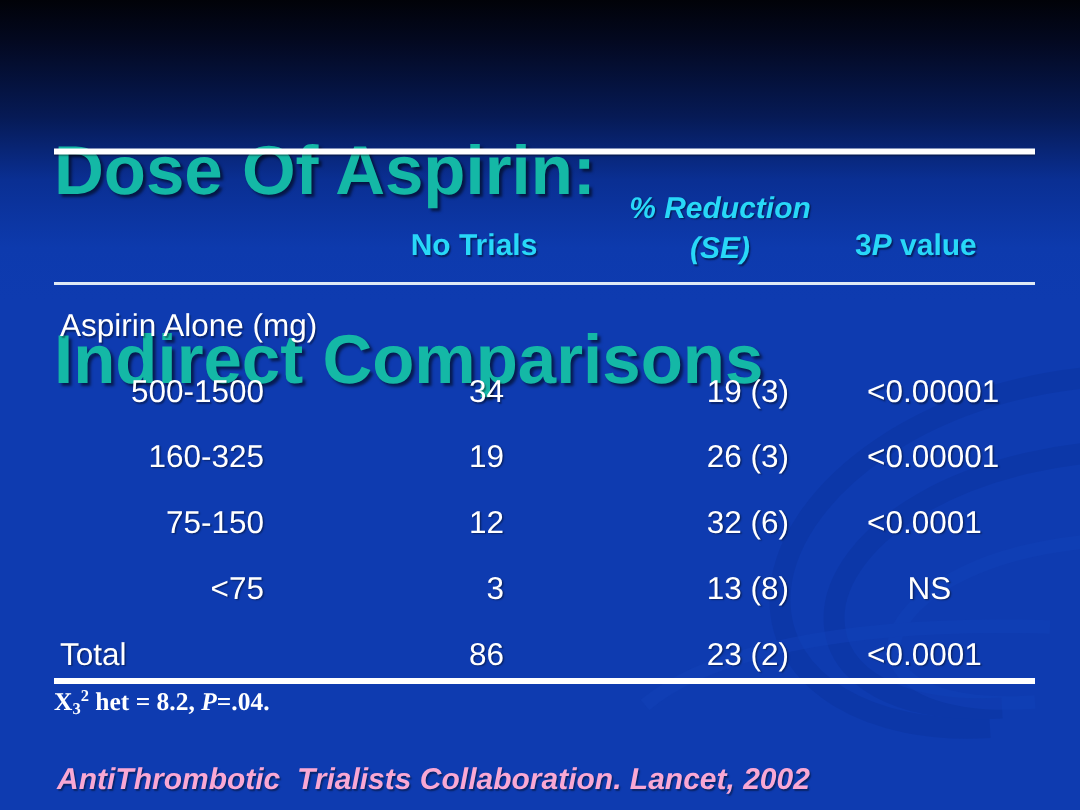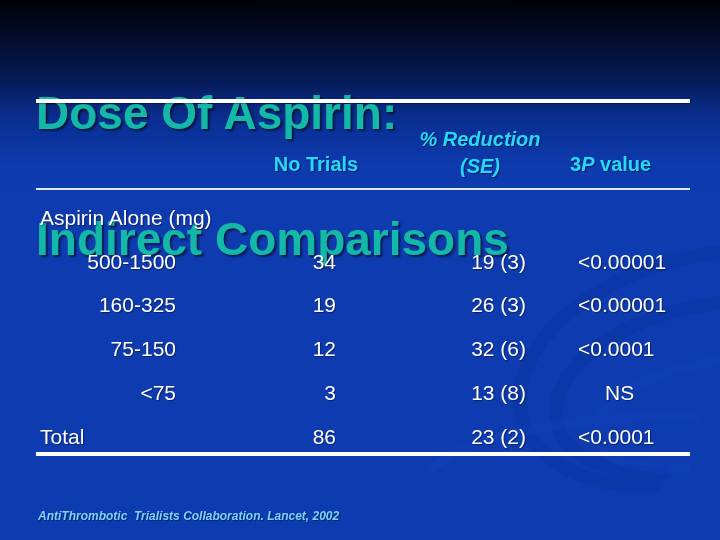--- a/index.html
+++ b/index.html
@@ -140,25 +140,25 @@
     font-size: 17px;
     white-space: pre;
   }
   .footnote sub { font-size: 11px; vertical-align: -3px; }
   .footnote sup { font-size: 11px; vertical-align: 6px; }
 
   .citation {
     position: absolute;
     left: 38px;
     top: 509px;
-    color: #7dd3fc;
+    color: #f9a8d4;
     font-family: "Liberation Sans", sans-serif;
     font-style: italic;
     font-weight: bold;
-    font-size: 12px;
+    font-size: 20px;
     white-space: pre;
     text-shadow: 1px 1px 1px rgba(0,0,0,0.4);
   }
 </style>
 </head>
 <body>
 
 <div class="slide">
 
   <div class="bg-gradient"></div>
@@ -211,17 +211,18 @@
         <div class="cell c-reduce" style="top: 381px;">13 (8)</div>
         <div class="cell c-pvalue" style="top: 381px; margin-left: 27px;">NS</div>
         <div class="cell c-regimen-left" style="top: 425px;">Total</div>
         <div class="cell c-trials" style="top: 425px;">86</div>
         <div class="cell c-reduce" style="top: 425px;">23 (2)</div>
         <div class="cell c-pvalue" style="top: 425px;">&lt;0.0001</div>
       </div>
 
     <div class="rule rule-footer"></div>
 
+    <div class="footnote"><span>X</span><sub>3</sub><sup>2</sup><span> het = 8.2, </span><span class="ital">P</span><span>=.04.</span></div>
 
     <div class="citation">AntiThrombotic  Trialists Collaboration. Lancet, 2002</div>
 
   </div>
 </div>
 
 </body></html>

